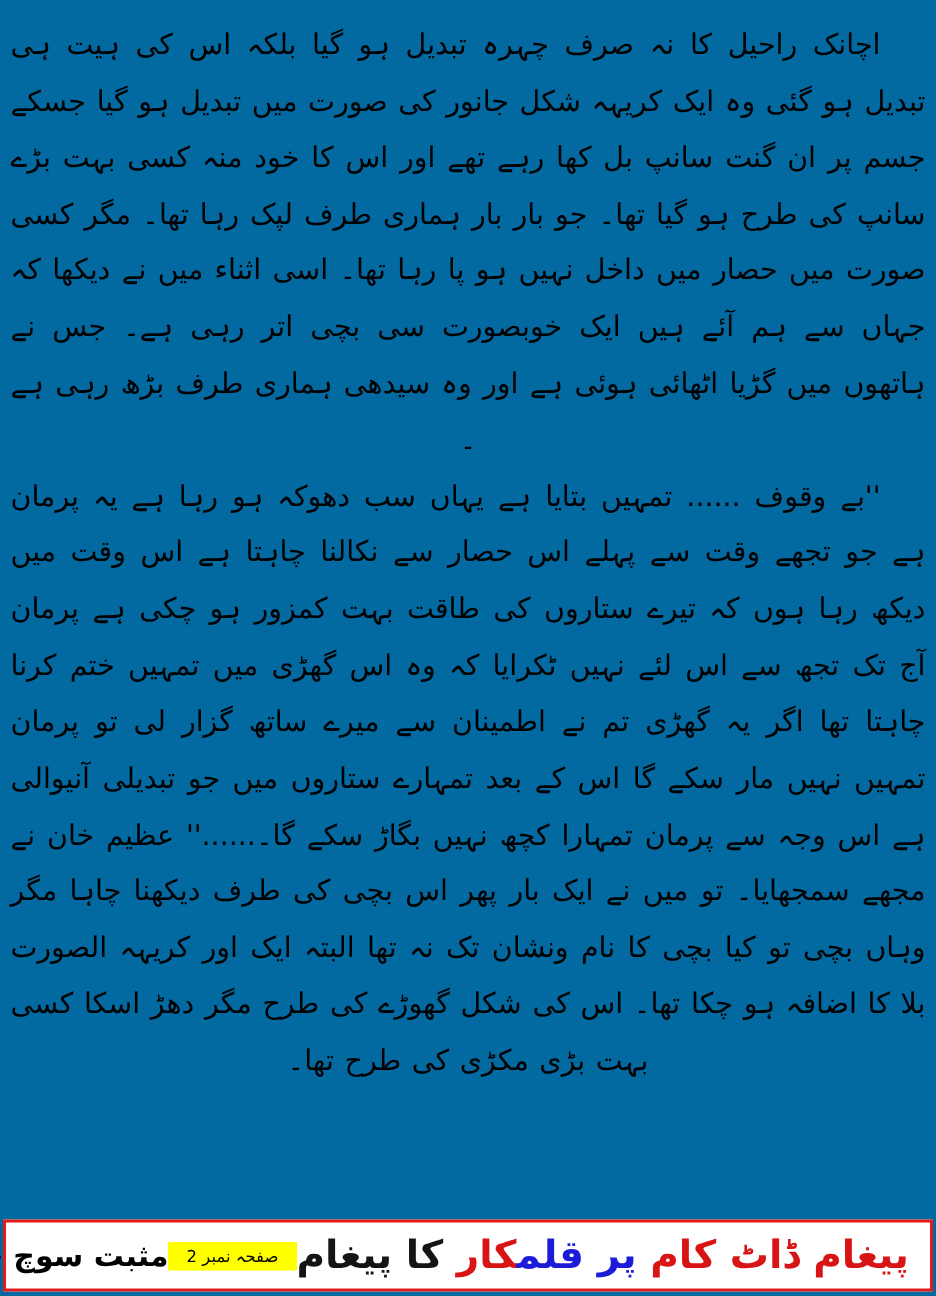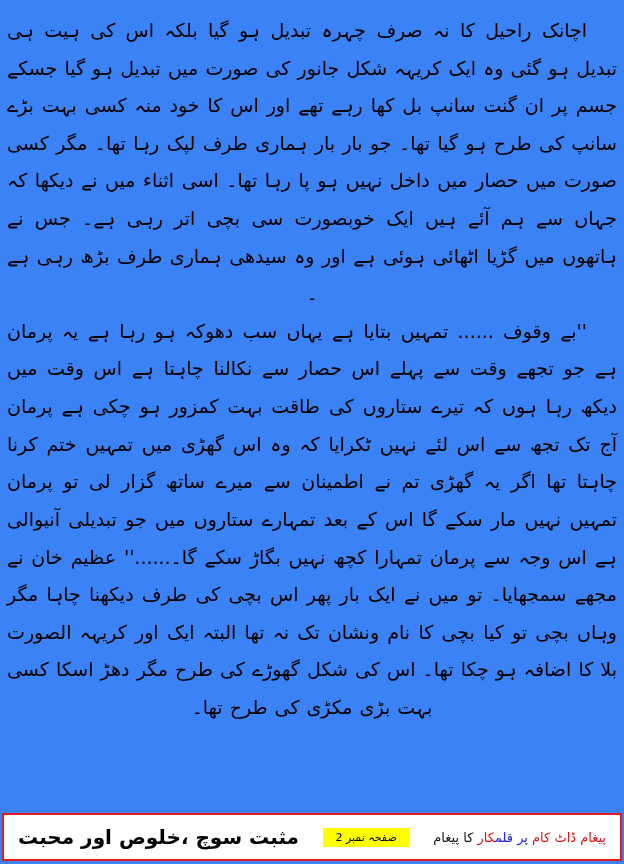--- a/index.html
+++ b/index.html
@@ -4,21 +4,21 @@
 <style>
   html, body {
     margin: 0;
     padding: 0;
     background: #ffffff;
   }
   .page {
     position: relative;
     width: 624px;
     height: 864px;
-    background: #3b82f6;
+    background: #0369a1;
     overflow: hidden;
     font-family: "DejaVu Sans", sans-serif;
     color: #000000;
   }
   .story {
     direction: rtl;
     padding: 12px 7px 0 7px;
     font-size: 19px;
     line-height: 1.98;
     text-align: justify;
@@ -39,22 +39,22 @@
     background: #ffffff;
     border: 2px solid #e31b1b;
     display: flex;
     direction: rtl;
     align-items: center;
     justify-content: space-between;
     padding: 0 14px;
     box-sizing: content-box;
   }
   .site-title {
-    font-size: 13px;
-    font-weight: normal;
+    font-size: 26px;
+    font-weight: bold;
     white-space: nowrap;
   }
   .page-badge {
     background: #ffff00;
     font-size: 11px;
     padding: 3px 12px;
     white-space: nowrap;
   }
   .motto {
     font-size: 20px;

